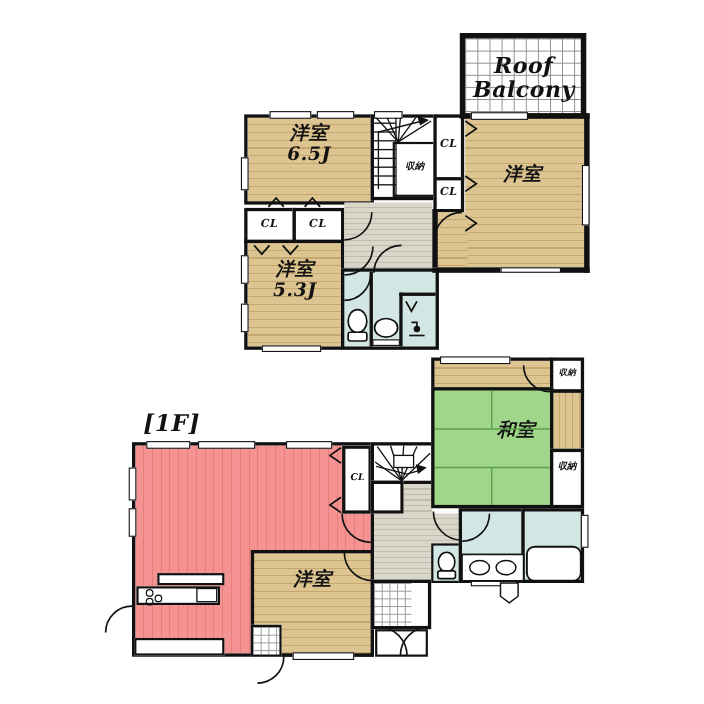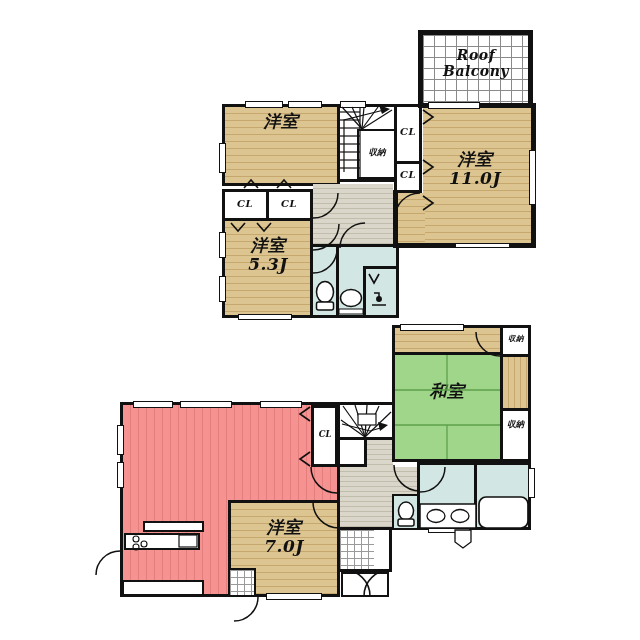--- a/index.html
+++ b/index.html
@@ -25,21 +25,21 @@
   .xs{font-size:8.5px;font-weight:bold;letter-spacing:0;}
   svg.overlay{position:absolute;left:0;top:0;pointer-events:none;}
 </style>
 </head>
 <body>
 
 <div id="plan">
 
 
   <div class="r b5 grid" style="left:418px;top:30px;width:115px;height:78px;"></div>
-  <div class="lbl" style="left:430px;top:48px;width:92px;font-size:14px;font-weight:bold;">Roof Balcony</div>
+  <div class="lbl" style="left:430px;top:48px;width:92px;font-size:20px;font-weight:bold;">Roof Balcony</div>
 
   <div class="r b3 wood-h" style="left:222px;top:104px;width:118px;height:82px;"></div>
   <div class="r b3" style="left:337px;top:104px;width:62px;height:78px;background:#fff;"></div>
   <div class="r b2" style="left:357px;top:129px;width:39px;height:50px;background:#fff;"></div>
   <div class="r b3" style="left:394px;top:104px;width:28px;height:60px;background:#fff;"></div>
   <div class="r b3" style="left:394px;top:161px;width:28px;height:32px;background:#fff;"></div>
   <div class="r wood-h" style="left:423px;top:107px;width:108px;height:136px;"></div>
   <div class="r wood-h" style="left:398px;top:193px;width:27px;height:50px;"></div>
   <div class="r b3" style="left:222px;top:189px;width:47px;height:32px;background:#fff;"></div>
   <div class="r b3" style="left:266px;top:189px;width:47px;height:32px;background:#fff;"></div>
@@ -61,35 +61,36 @@
   <div class="win" style="left:428px;top:102px;width:52px;height:7px;"></div>
   <div class="win" style="left:529px;top:150px;width:7px;height:55px;"></div>
   <div class="win" style="left:455px;top:243px;width:55px;height:5px;"></div>
   <div class="win" style="left:219px;top:143px;width:7px;height:30px;"></div>
   <div class="win" style="left:219px;top:232px;width:7px;height:26px;"></div>
   <div class="win" style="left:219px;top:276px;width:7px;height:26px;"></div>
   <div class="win" style="left:238px;top:314px;width:54px;height:6px;"></div>
 
   <div class="lbl room-lbl" style="left:231px;top:112px;width:100px;">
     <div>洋室</div>
+    <div>6.5J</div>
   </div>
   <div class="lbl room-lbl" style="left:420px;top:150px;width:110px;">
     <div>洋室</div>
-    <div>11.0J</div>
   </div>
   <div class="lbl room-lbl" style="left:222px;top:236px;width:92px;">
     <div>洋室</div>
     <div>5.3J</div>
   </div>
   <div class="lbl sm" style="left:396px;top:126px;width:24px;">CL</div>
   <div class="lbl sm" style="left:396px;top:169px;width:24px;">CL</div>
   <div class="lbl sm" style="left:226px;top:198px;width:38px;">CL</div>
   <div class="lbl sm" style="left:270px;top:198px;width:38px;">CL</div>
   <div class="lbl xs" style="left:359px;top:148px;width:36px;">収納</div>
 
+  <div class="lbl" style="left:121px;top:373px;width:70px;font-size:21px;font-weight:bold;">[1F]</div>
 
   <div class="r b3 ldkbg" style="left:120px;top:402px;width:220px;height:195px;"></div>
   <div class="r b3" style="left:311px;top:405px;width:27px;height:62px;background:#fff;"></div>
   <div class="r b3" style="left:337px;top:402px;width:59px;height:38px;background:#fff;"></div>
   <div class="r b3" style="left:337px;top:437px;width:30px;height:30px;background:#fff;"></div>
   <div class="r hall" style="left:367px;top:440px;width:26px;height:27px;"></div>
   <div class="r hall" style="left:340px;top:467px;width:80px;height:63px;"></div>
   <div class="r b3 wood-h" style="left:392px;top:325px;width:111px;height:30px;"></div>
   <div class="r b3" style="left:500px;top:325px;width:31px;height:32px;background:#fff;"></div>
   <div class="r b3 tatami" style="left:392px;top:352px;width:111px;height:110px;"></div>
@@ -113,26 +114,25 @@
   <div class="win" style="left:260px;top:401px;width:42px;height:7px;"></div>
   <div class="win" style="left:117px;top:425px;width:7px;height:30px;"></div>
   <div class="win" style="left:117px;top:462px;width:7px;height:26px;"></div>
   <div class="win" style="left:400px;top:324px;width:64px;height:7px;"></div>
   <div class="win" style="left:528px;top:468px;width:7px;height:30px;"></div>
   <div class="win" style="left:266px;top:593px;width:56px;height:7px;"></div>
   <div class="win" style="left:428px;top:528px;width:42px;height:5px;"></div>
 
   <div class="lbl" style="left:172px;top:428px;width:110px;font-size:19px;font-weight:bold;font-style:italic;">
   </div>
-  <div class="lbl room-lbl" style="left:399px;top:382px;width:96px;">
+  <div class="lbl room-lbl" style="left:421px;top:382px;width:96px;">
     <div>和室</div>
   </div>
   <div class="lbl room-lbl" style="left:232px;top:518px;width:104px;">
     <div>洋室</div>
-    <div>7.0J</div>
   </div>
   <div class="lbl xs" style="left:314px;top:430px;width:22px;">CL</div>
   <div class="lbl" style="left:501px;top:335px;width:30px;font-size:7.5px;font-weight:bold;font-style:italic;">収納</div>
   <div class="lbl xs" style="left:507px;top:420px;width:17px;">収納</div>
 
   <svg class="overlay" width="640" height="640" viewBox="0 0 640 640">
     <g stroke="#111" stroke-width="1.2" fill="none">
       <line x1="360" y1="107" x2="360" y2="179"></line>
       <line x1="340" y1="112" x2="360" y2="112"></line>
         <line x1="340" y1="120" x2="360" y2="120"></line>

